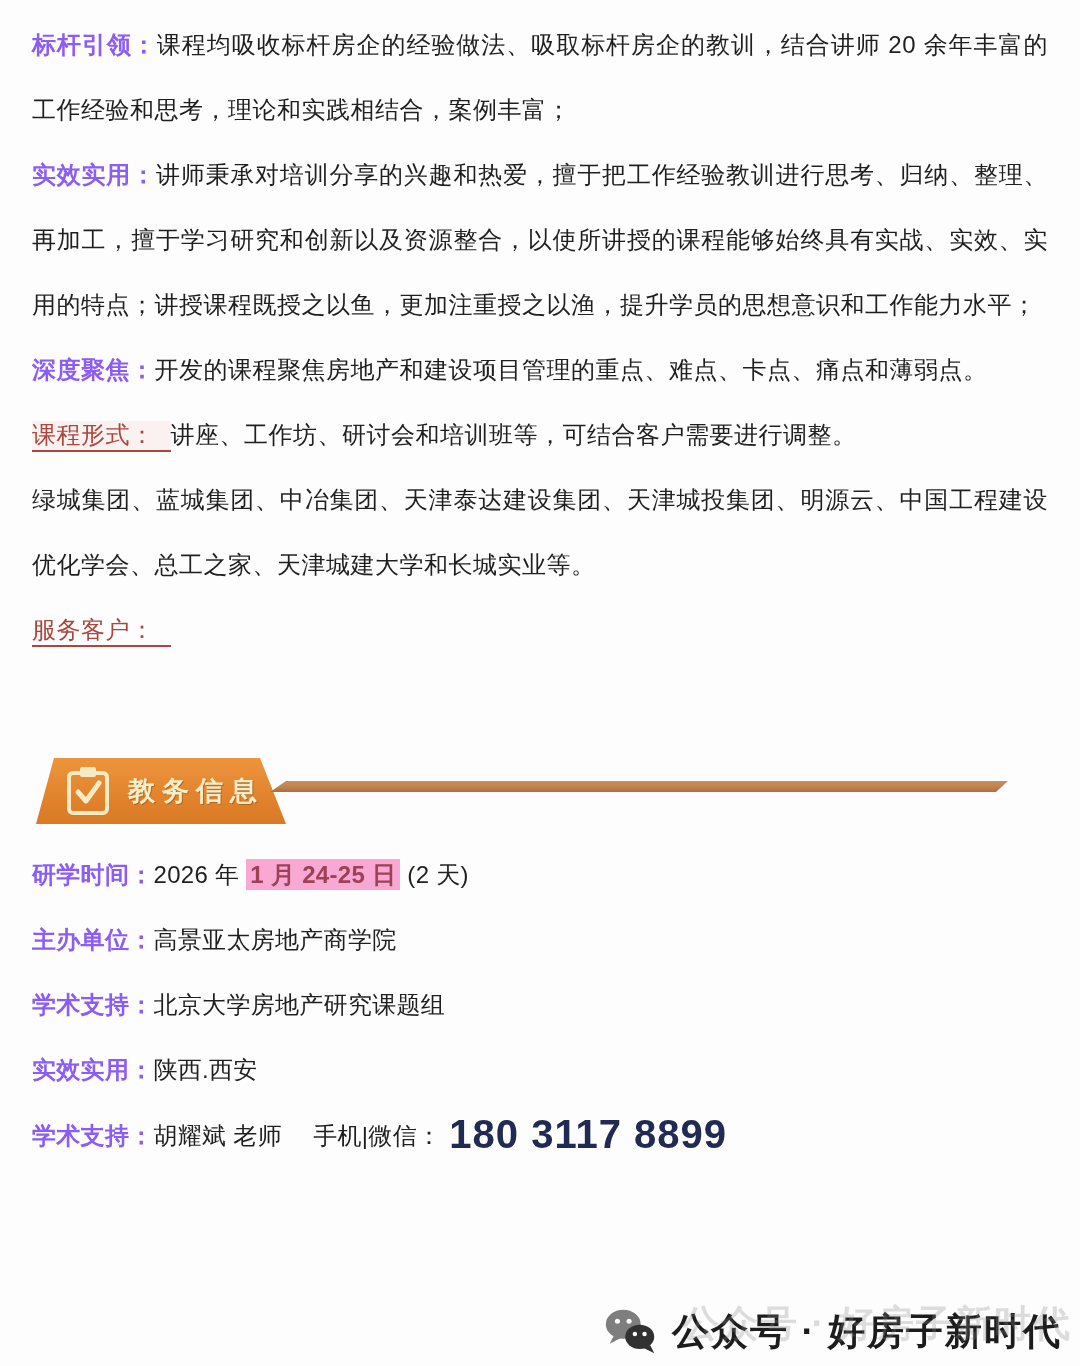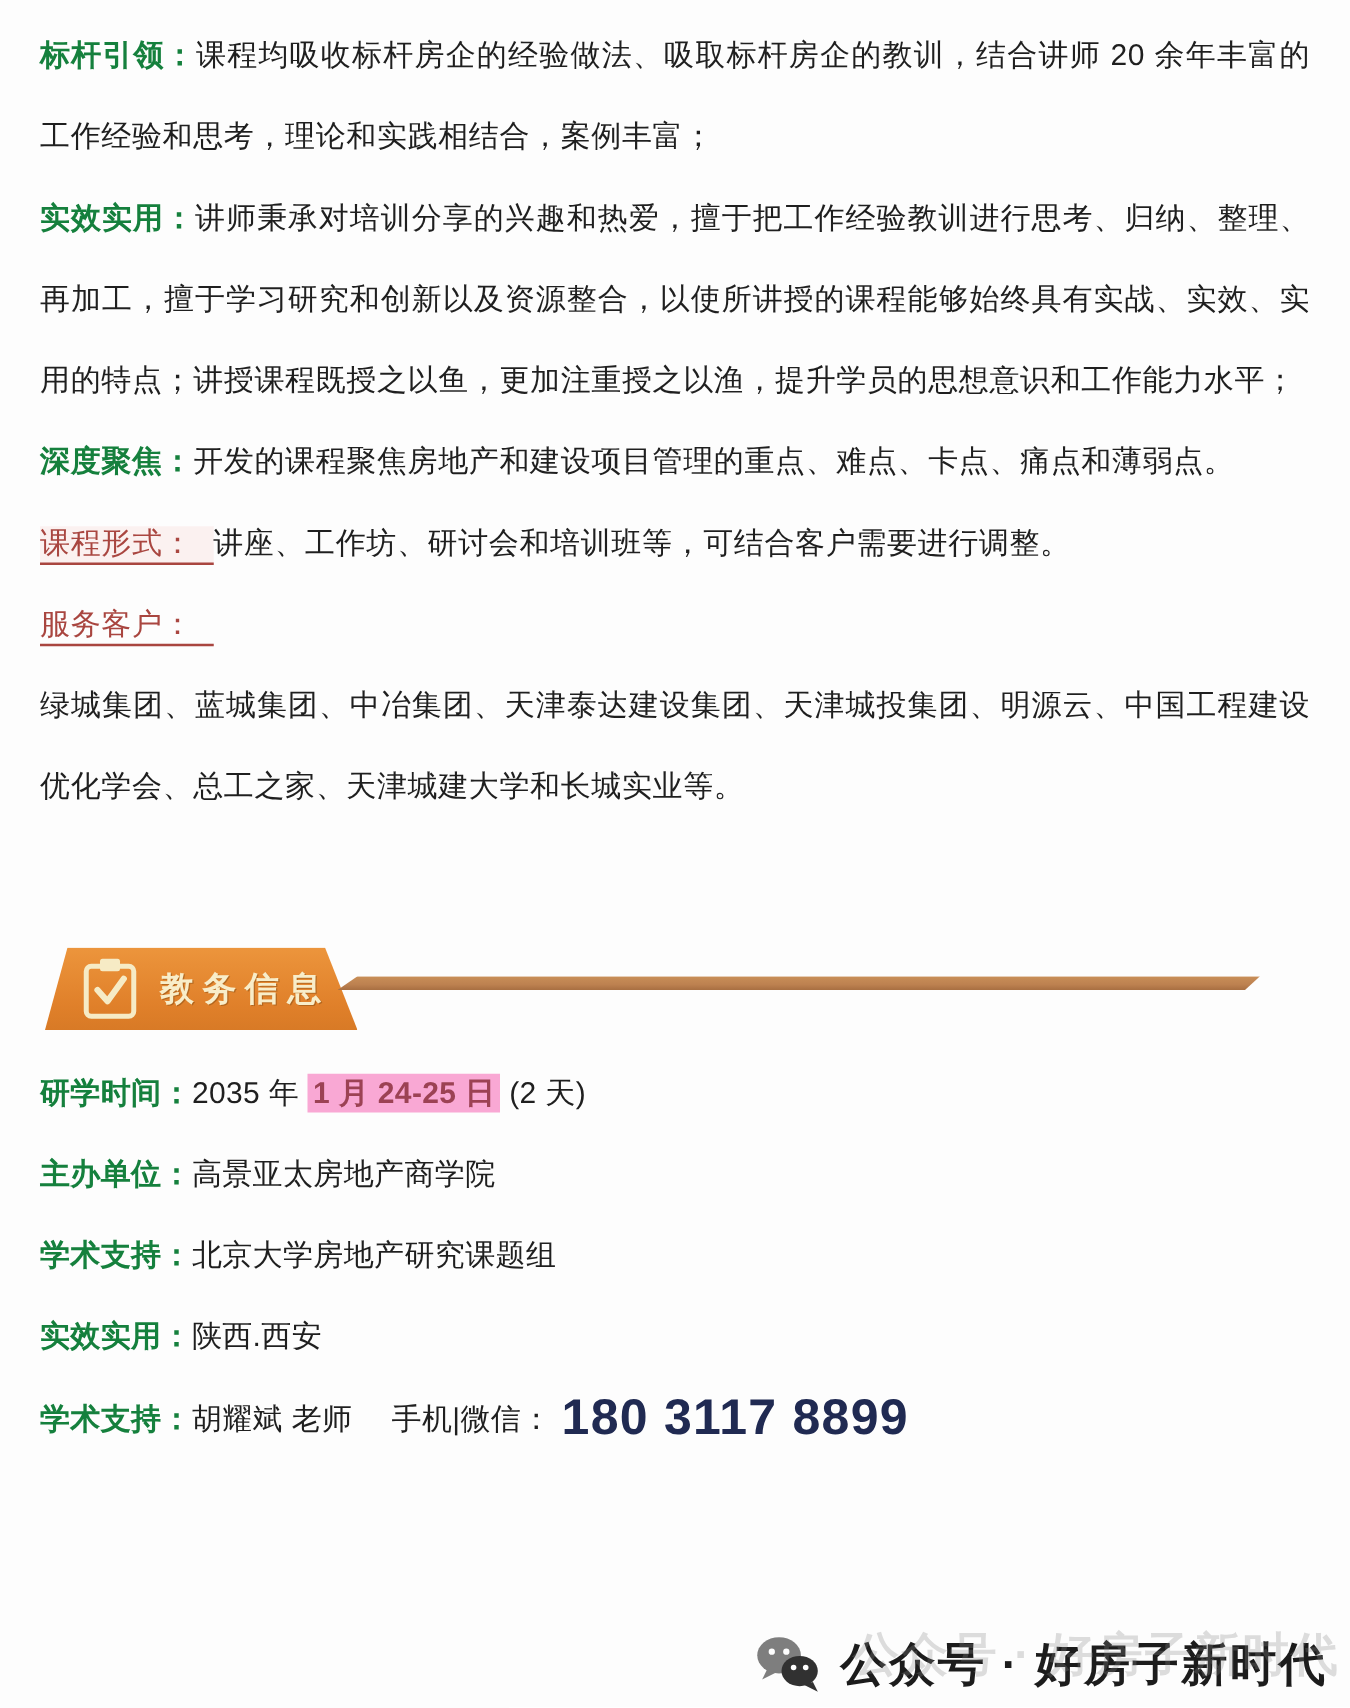--- a/index.html
+++ b/index.html
@@ -15,21 +15,21 @@
     color: #1f1f1f;
     padding: 12px 32px 0 32px;
   }
   .para {
     font-size: 24px;
     line-height: 65px;
     text-align: justify;
     text-align-last: left;
     letter-spacing: 0.5px;
   }
-  .label-bold { font-weight: 700; color: #15803d; margin-top: 32px; }
+  .label-bold { font-weight: 700; color: #8b5cf6; margin-top: 32px; }
   .label-red {
     font-weight: 400;
     color: #a94640;
     border-bottom: 2px solid #a94640;
     padding-right: 16px;
     padding-bottom: 2px;
   }
   .hl-course-form { background: rgba(248, 226, 224, 0.45); }
 
   
@@ -121,41 +121,41 @@
 <div class="page">
 
   <p class="para"><span class="label-bold">标杆引领：</span><span>课程均吸收标杆房企的经验做法、吸取标杆房企的教训，结合讲师 20 余年丰富的工作经验和思考，理论和实践相结合，案例丰富；</span></p>
 
   <p class="para"><span class="label-bold">实效实用：</span><span>讲师秉承对培训分享的兴趣和热爱，擅于把工作经验教训进行思考、归纳、整理、再加工，擅于学习研究和创新以及资源整合，以使所讲授的课程能够始终具有实战、实效、实用的特点；讲授课程既授之以鱼，更加注重授之以渔，提升学员的思想意识和工作能力水平；</span></p>
 
   <p class="para"><span class="label-bold">深度聚焦：</span><span>开发的课程聚焦房地产和建设项目管理的重点、难点、卡点、痛点和薄弱点。</span></p>
 
   <p class="para"><span class="label-red hl-course-form">课程形式：</span><span>讲座、工作坊、研讨会和培训班等，可结合客户需要进行调整。</span></p>
 
+  <p class="para"><span>绿城集团、蓝城集团、中冶集团、天津泰达建设集团、天津城投集团、明源云、中国工程建设优化学会、总工之家、天津城建大学和长城实业等。</span></p>
+
   <p class="para"><span class="label-red">服务客户：</span></p>
-
-  <p class="para"><span>绿城集团、蓝城集团、中冶集团、天津泰达建设集团、天津城投集团、明源云、中国工程建设优化学会、总工之家、天津城建大学和长城实业等。</span></p>
 
   <div class="banner-row">
     <div class="banner-ribbon">
       <span class="banner-icon">
         <svg viewBox="0 0 44 50" width="44" height="50">
           <rect x="3" y="7" width="38" height="40" rx="4" fill="none" stroke="#f6ebc5" stroke-width="4"></rect>
           <rect x="14" y="1" width="16" height="10" rx="2" fill="#f6ebc5"></rect>
           <path d="M12 26 L20 35 L33 17" fill="none" stroke="#f6ebc5" stroke-width="5" stroke-linecap="round" stroke-linejoin="round"></path>
         </svg>
       </span>
       <span class="banner-title">教务信息</span>
     </div>
     <div class="banner-bar"></div>
   </div>
 
   <div class="info">
 
-    <p class="para"><span class="label-bold">研学时间：</span><span>2035 年 </span><span class="date-red">1 月 24-25 日</span><span> (2 天)</span></p>
+    <p class="para"><span class="label-bold">研学时间：</span><span>2026 年 </span><span class="date-red">1 月 24-25 日</span><span> (2 天)</span></p>
 
     <p class="para"><span class="label-bold">主办单位：</span><span>高景亚太房地产商学院</span></p>
 
     <p class="para"><span class="label-bold">学术支持：</span><span>北京大学房地产研究课题组</span></p>
 
 
     <p class="para"><span class="label-bold">实效实用：</span><span>陕西.西安</span></p>
 
     <p class="para"><span class="label-bold">学术支持：</span><span>胡耀斌 老师　 手机|微信：</span><span class="phone">180 3117 8899</span></p>
 

